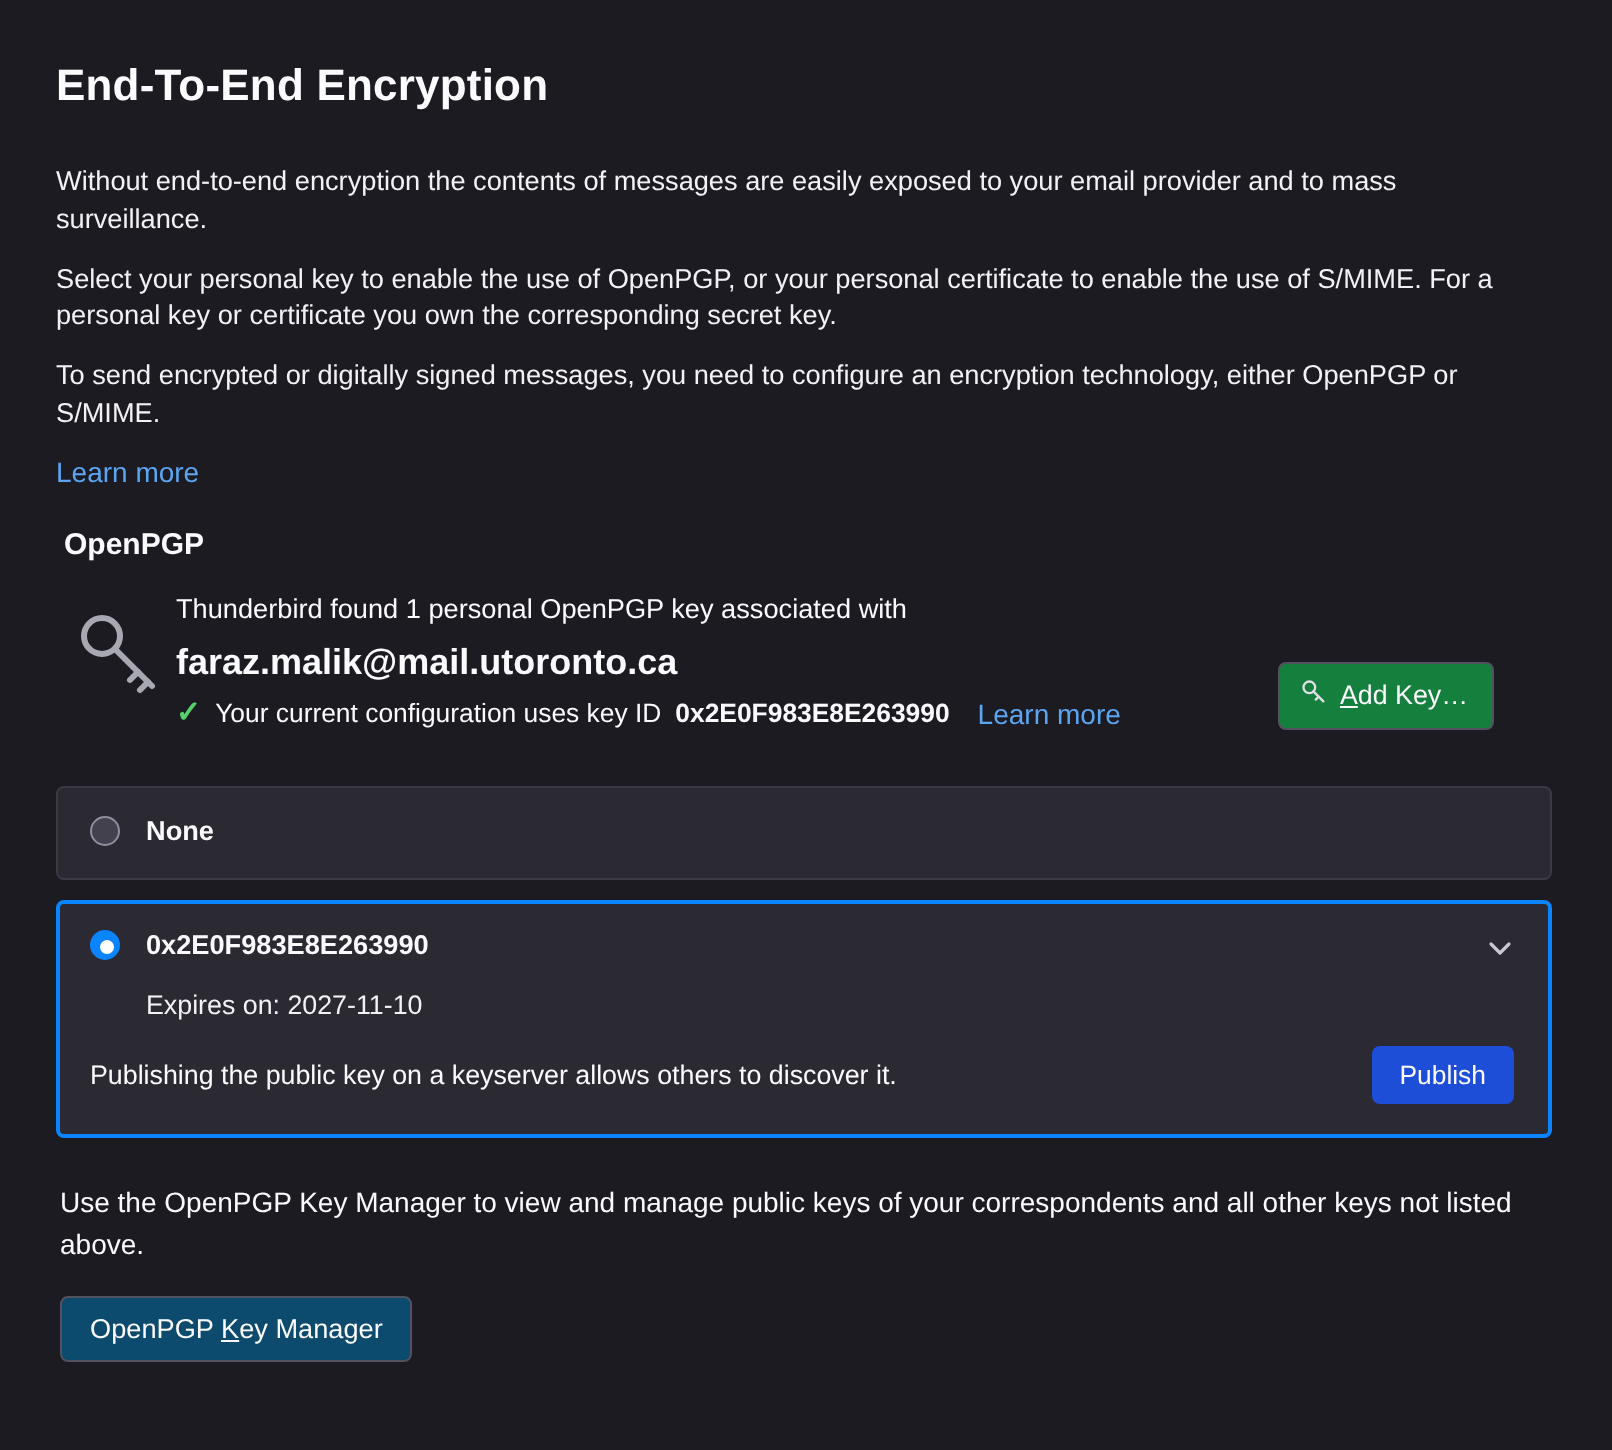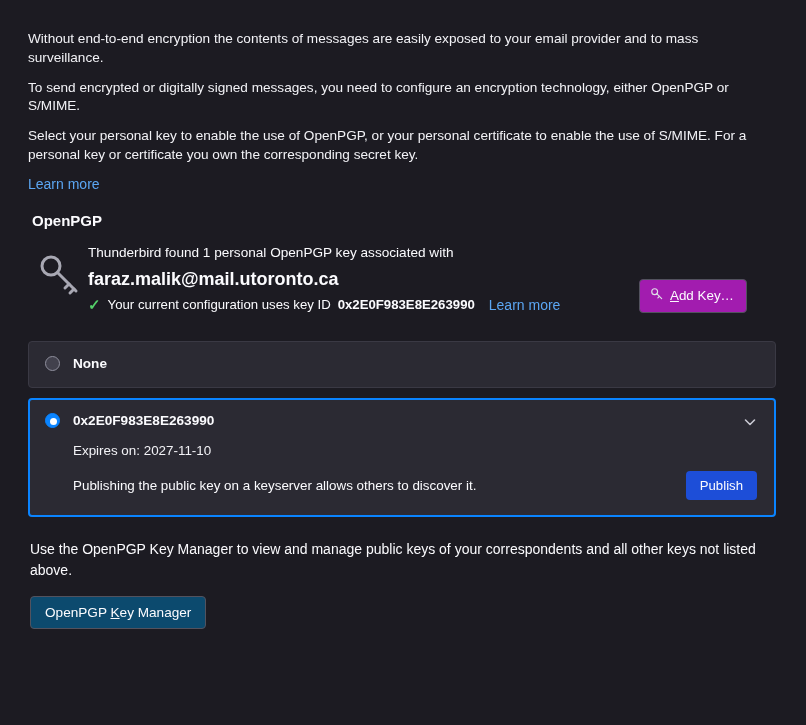--- a/index.html
+++ b/index.html
@@ -88,21 +88,21 @@
     font-weight: 700;
   }
   .keyid {
     font-weight: 700;
   }
   .config-row a.link { margin-left: 7px; }
   .add-key-btn {
     position: absolute;
     right: 29px;
     top: 36px;
-    background: #a21caf;
+    background: #15803d;
     color: #fbfbfe;
     border: 1px solid #52525e;
     border-radius: 4px;
     padding: 7px 12px 8px 10px;
     font-size: 13.4px;
     font-family: "Liberation Sans", sans-serif;
     display: flex;
     align-items: center;
     gap: 6px;
     cursor: pointer;
@@ -158,21 +158,20 @@
     font-weight: 700;
   }
   .card-sub {
     margin-top: 15px;
     margin-left: 28px;
     font-size: 13.4px;
     color: #f2f2f6;
   }
   .card-sub2 {
     margin-top: 13px;
-    margin-left: 28px;
     font-size: 13.4px;
     display: flex;
     align-items: center;
     justify-content: space-between;
     padding-right: 2px;
   }
   .publish-btn {
     background: #1d4ed8;
     color: #fbfbfe;
     border: none;
@@ -210,24 +209,25 @@
     font-family: "Liberation Sans", sans-serif;
     cursor: pointer;
   }
   .mgr-btn .u { text-decoration: underline; }
 </style>
 </head>
 <body>
 
 <div class="page">
 
+  <h1 class="title">End-To-End Encryption</h1>
 
   <p class="para">Without end-to-end encryption the contents of messages are easily exposed to your email provider and to mass surveillance.</p>
+  <p class="para">Select your personal key to enable the use of OpenPGP, or your personal certificate to enable the use of S/MIME. For a personal key or certificate you own the corresponding secret key.</p>
   <p class="para">To send encrypted or digitally signed messages, you need to configure an encryption technology, either OpenPGP or S/MIME.</p>
-  <p class="para">Select your personal key to enable the use of OpenPGP, or your personal certificate to enable the use of S/MIME. For a personal key or certificate you own the corresponding secret key.</p>
 
   <div class="learn-more-row">
     <a class="link">Learn more</a>
   </div>
 
   <h2 class="section">OpenPGP</h2>
 
   <div class="pgp-block">
     <div class="key-icon">
       <svg width="48" height="48" viewBox="0 0 48 48" fill="none" stroke="#a8a8b3" stroke-width="3" stroke-linecap="round" stroke-linejoin="round">

